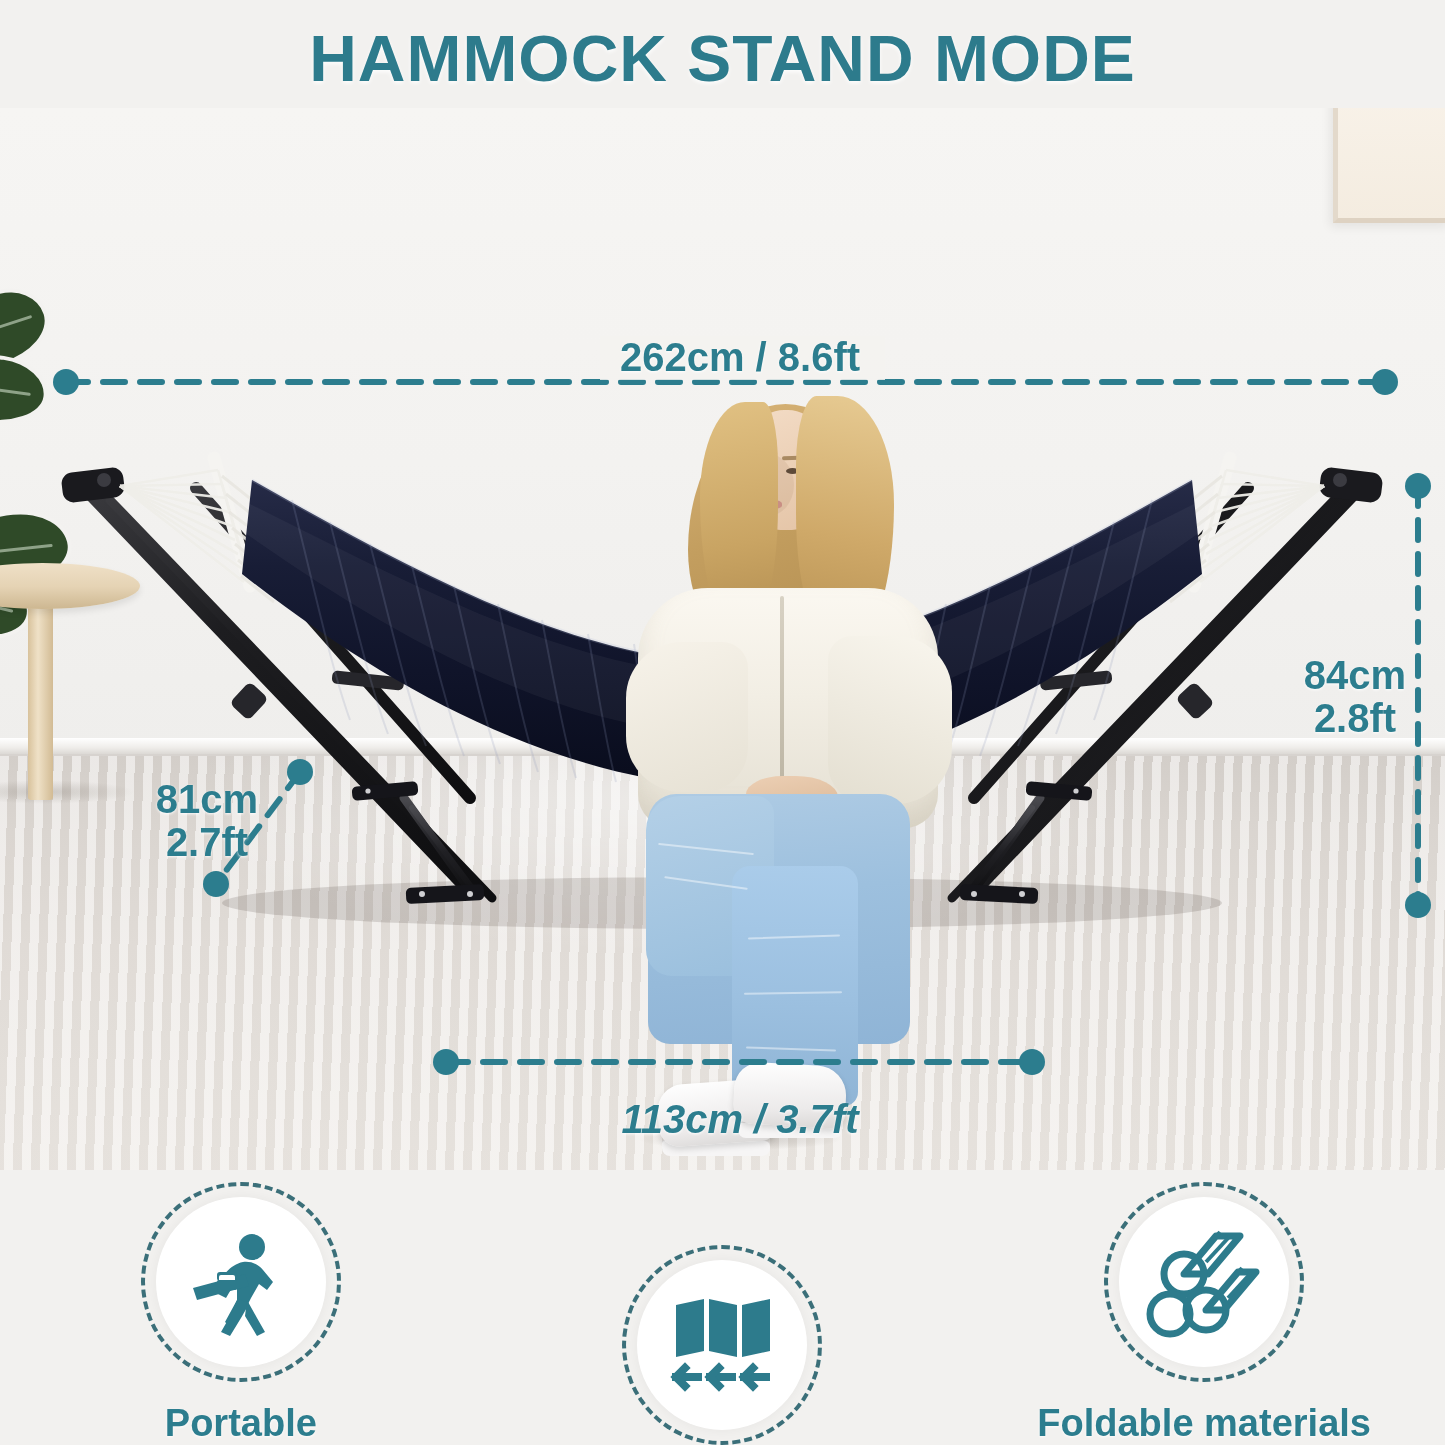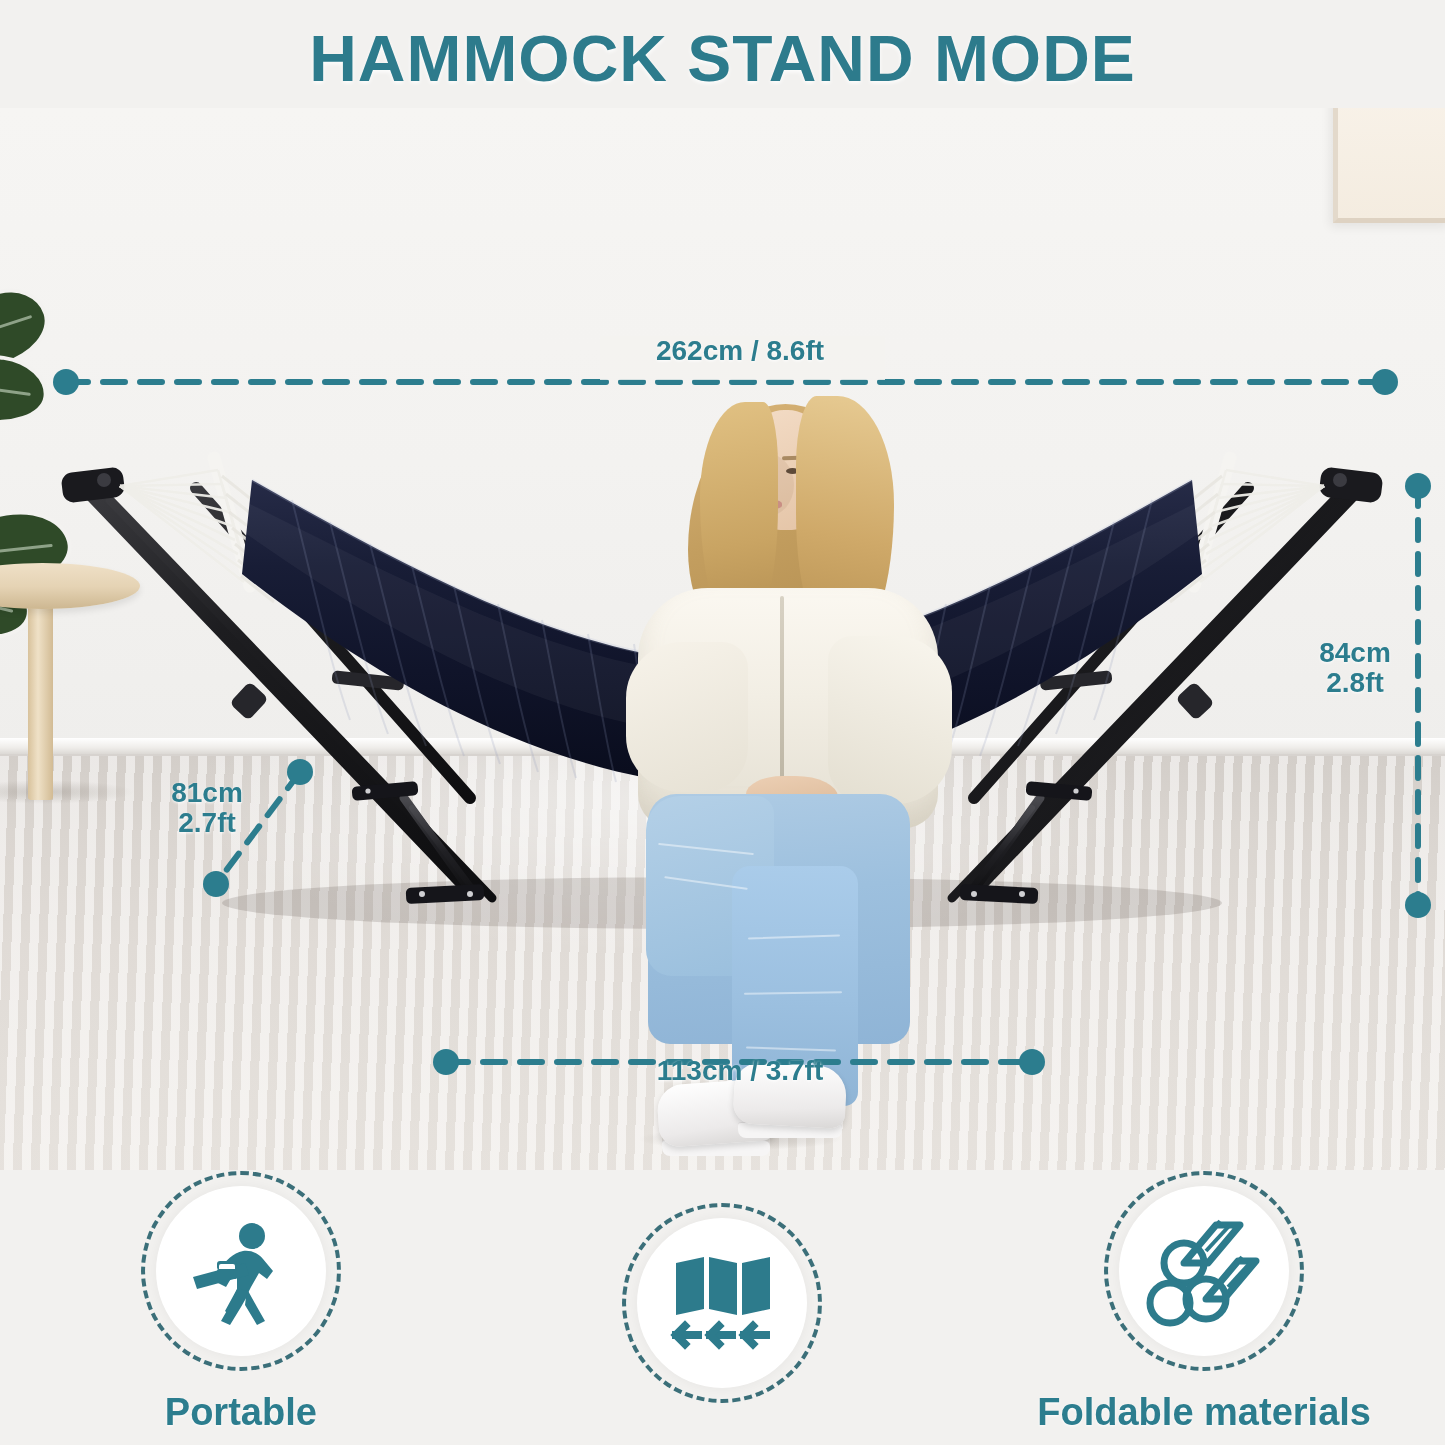--- a/index.html
+++ b/index.html
@@ -169,29 +169,29 @@
     font-size:64px; font-weight:bold; letter-spacing:1px;
     color:#2d7b8c;
     font-family:"Liberation Sans", sans-serif;
     transform:scaleX(1.03);
     text-shadow:0 2px 4px rgba(255,255,255,0.9);
   }
 
   
   .dim-label {
     position:absolute; color:#2c7d8e; font-weight:bold;
-    font-size:28px; line-height:1.08; white-space:pre-line; text-align:center;
+    font-size:40px; line-height:1.08; white-space:pre-line; text-align:center;
     text-shadow:0 1px 3px rgba(255,255,255,0.95);
   }
   .dim-svg { position:absolute; left:0; top:0; width:1445px; height:1445px; pointer-events:none; }
 
   
   .features {
     position:absolute; left:0; top:1160px; width:1445px; height:285px;
-    display:flex; justify-content:space-around; align-items:center;
+    display:flex; justify-content:space-around; align-items:flex-end;
   }
   .feature { width:400px; display:flex; flex-direction:column; align-items:center; }
   .badge {
     width:200px; height:200px; border-radius:50%;
     border:4px dashed #3b6f79;
     display:flex; align-items:center; justify-content:center;
     position:relative;
   }
   .badge-inner {
     width:170px; height:170px; border-radius:50%;
@@ -459,27 +459,27 @@
 
     <g>
       <line x1="446" y1="1062" x2="1032" y2="1062" stroke="#2c7d8e" stroke-width="6" stroke-dasharray="22 15" stroke-linecap="round"></line>
       <circle cx="446" cy="1062" r="13" fill="#2c7d8e"></circle>
       <circle cx="1032" cy="1062" r="13" fill="#2c7d8e"></circle>
     </g>
   </svg>
 
   <div class="dim-label" style="left:560px; top:336px; width:360px;">262cm / 8.6ft</div>
 
-  <div class="dim-label" style="left:1300px; top:638px; width:110px;">84cm
+  <div class="dim-label" style="left:1300px; top:654px; width:110px;">84cm
 2.8ft</div>
 
   <div class="dim-label" style="left:142px; top:778px; width:130px;">81cm
 2.7ft</div>
 
-  <div class="dim-label" style="left:560px; top:1056px; width:360px;">113cm / 3.7ft</div>
+  <div class="dim-label" style="left:560px; top:1098px; width:360px;font-style:italic;">113cm / 3.7ft</div>
 
   <div class="features">
 
     <div class="feature">
       <div class="badge">
         <div class="badge-inner">
           <svg width="120" height="120" viewBox="0 0 120 120" fill="#2d7b8c">
             <circle cx="71" cy="25" r="13"></circle>
             <path d="M62,40 C52,42 44,50 40,58 L33,70 L45,76 L52,64 L56,62 L56,78
                      L44,100 L51,106 L65,86 L70,76 L78,62 L86,68 L92,60 L82,48

